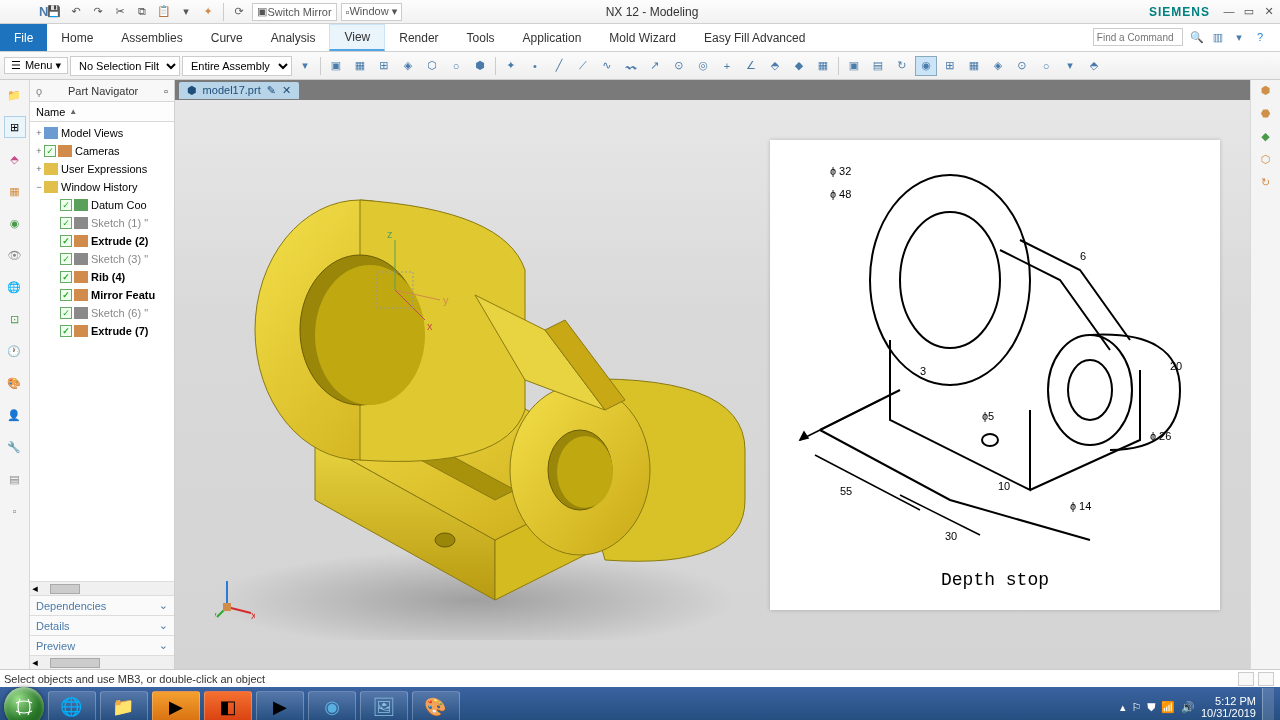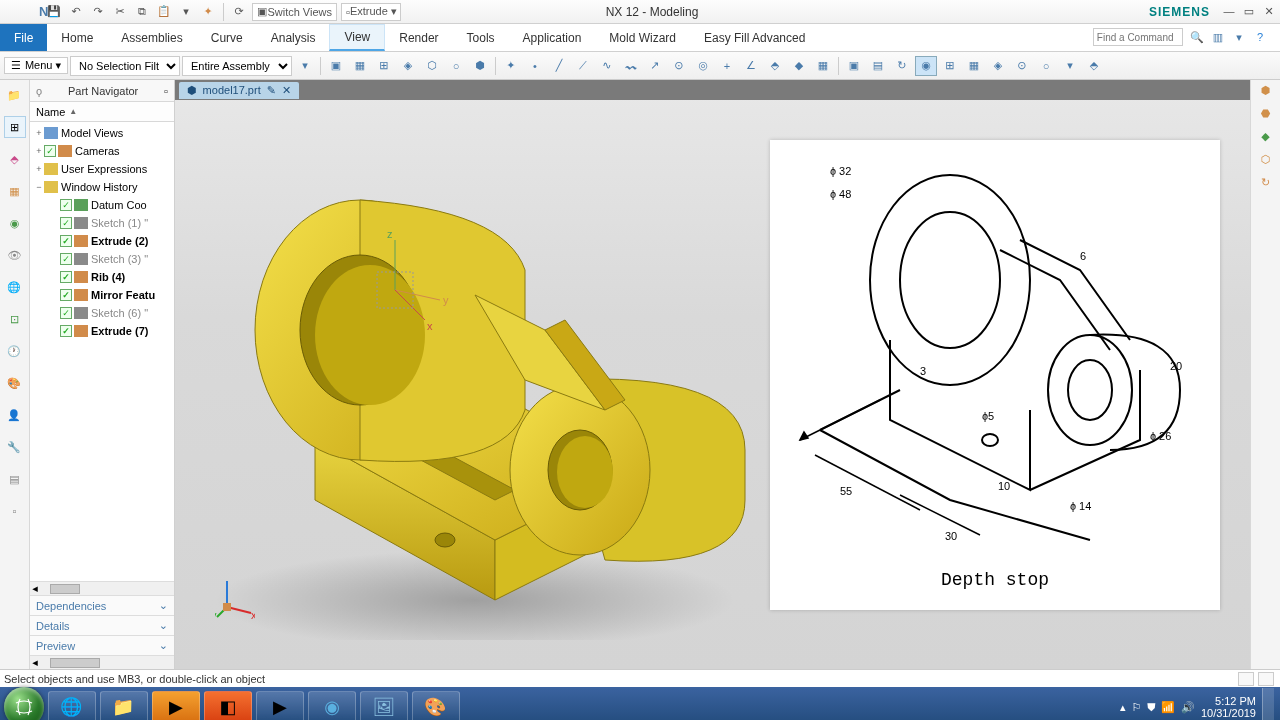--- a/index.html
+++ b/index.html
@@ -84,22 +84,22 @@
     <span class="qat-btn">💾</span>
     <span class="qat-btn">↶</span>
     <span class="qat-btn">↷</span>
     <span class="qat-btn">✂</span>
     <span class="qat-btn">⧉</span>
     <span class="qat-btn">📋</span>
     <span class="qat-btn">▾</span>
     <span class="qat-btn" style="color:#d18b4a">✦</span>
     <span class="tb-sep"></span>
     <span class="qat-btn">⟳</span>
-    <span class="qat-btn" style="width:auto;padding:0 4px;border:1px solid #ccc;background:#fff">▣ <span>Switch Views</span></span>
-    <span class="qat-btn" style="width:auto;padding:0 4px;border:1px solid #ccc;background:#fff">▫ <span>Extrude ▾</span></span>
+    <span class="qat-btn" style="width:auto;padding:0 4px;border:1px solid #ccc;background:#fff">▣ <span>Switch Mirror</span></span>
+    <span class="qat-btn" style="width:auto;padding:0 4px;border:1px solid #ccc;background:#fff">▫ <span>Window ▾</span></span>
   </div>
   <div class="title-text">NX 12 - Modeling</div>
   <div class="brand">SIEMENS</div>
   <div class="win-ctrls">
     <span>—</span>
     <span>▭</span>
     <span>✕</span>
   </div>
 </div>
 

